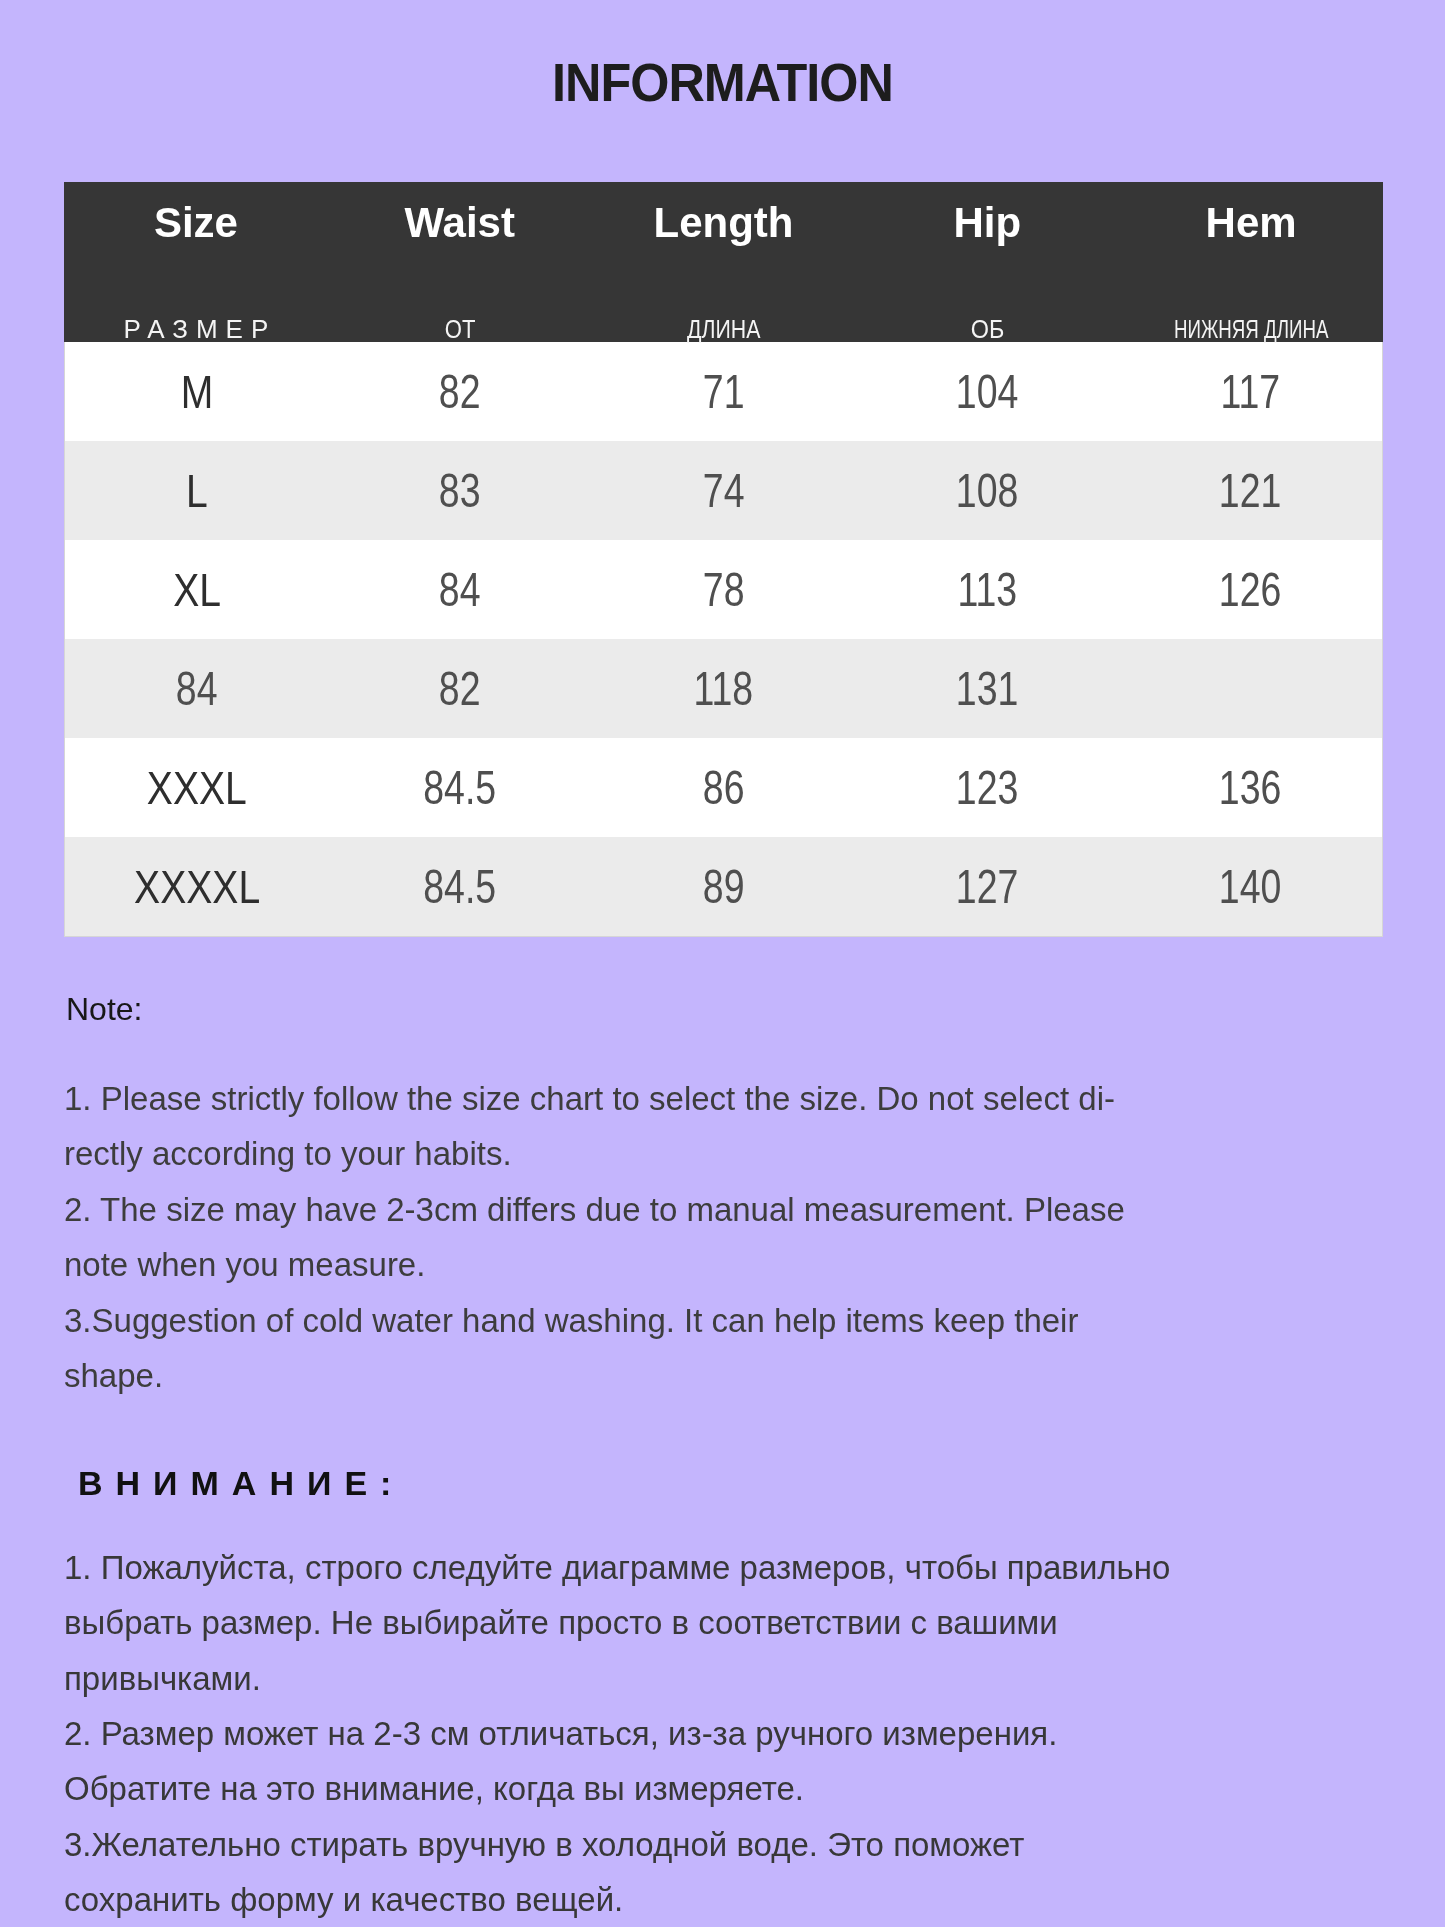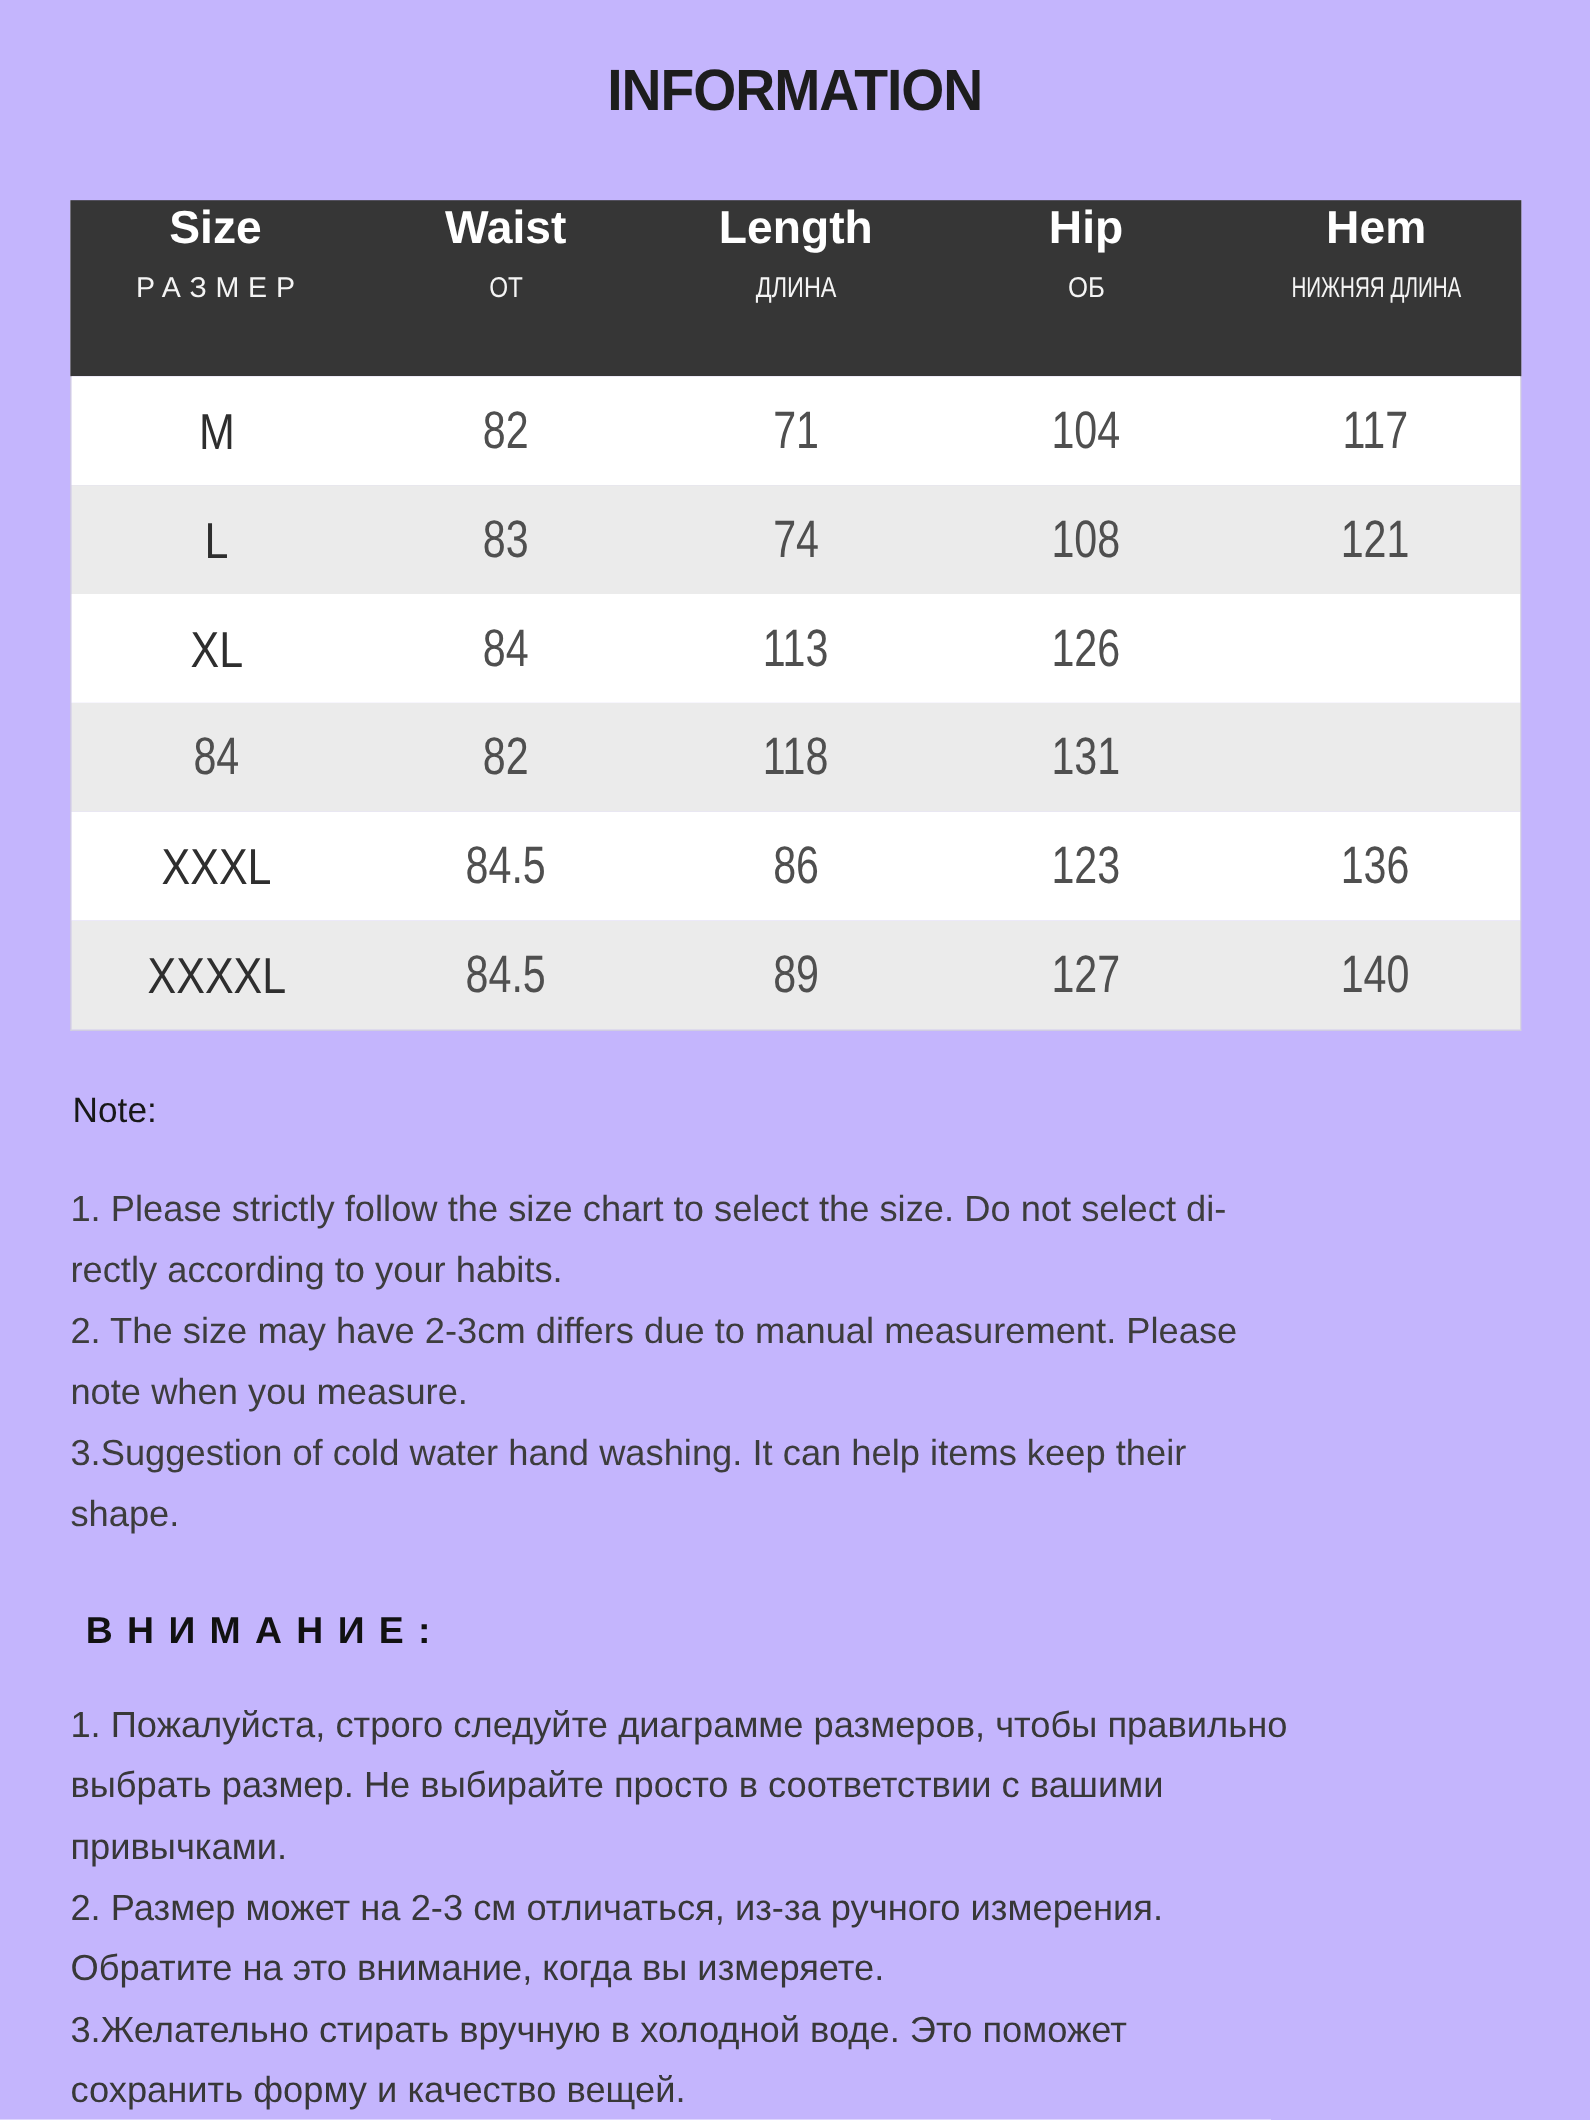--- a/index.html
+++ b/index.html
@@ -36,22 +36,22 @@
     display:grid;
     grid-template-columns:repeat(5,1fr);
     background:#363636;
     height:160px;
     margin:-1px -1px 0 -1px;
   }
   .hcell {
     display:flex;
     flex-direction:column;
     align-items:center;
-    justify-content:flex-start;
-    padding-top:4px;
+    justify-content:space-between;
+    padding-top:20px;
   }
   .hmain {
     font-size:42px;
     font-weight:bold;
     color:#ffffff;
     line-height:1;
   }
   .hsub {
     margin-top:20px;
     font-size:26px;
@@ -159,20 +159,21 @@
       <div class="cell"><span class="size-label">L</span></div>
       <div class="cell"><span class="num">83</span></div>
       <div class="cell"><span class="num">74</span></div>
       <div class="cell"><span class="num">108</span></div>
       <div class="cell"><span class="num">121</span></div>
     </div>
 
     <div class="trow">
       <div class="cell"><span class="size-label">XL</span></div>
       <div class="cell"><span class="num">84</span></div>
+      <div class="cell"><span class="num">78</span></div>
       <div class="cell"><span class="num">113</span></div>
       <div class="cell"><span class="num">126</span></div>
     </div>
 
     <div class="trow alt">
       <div class="cell"><span class="num">84</span></div>
       <div class="cell"><span class="num">82</span></div>
       <div class="cell"><span class="num">118</span></div>
       <div class="cell"><span class="num">131</span></div>
     </div>

